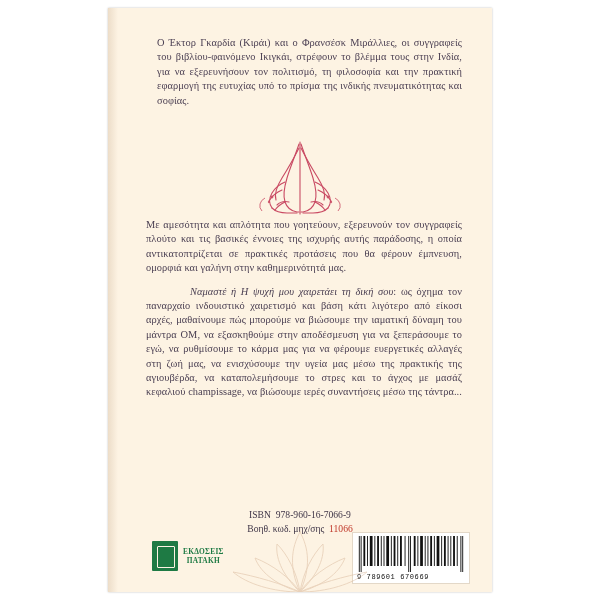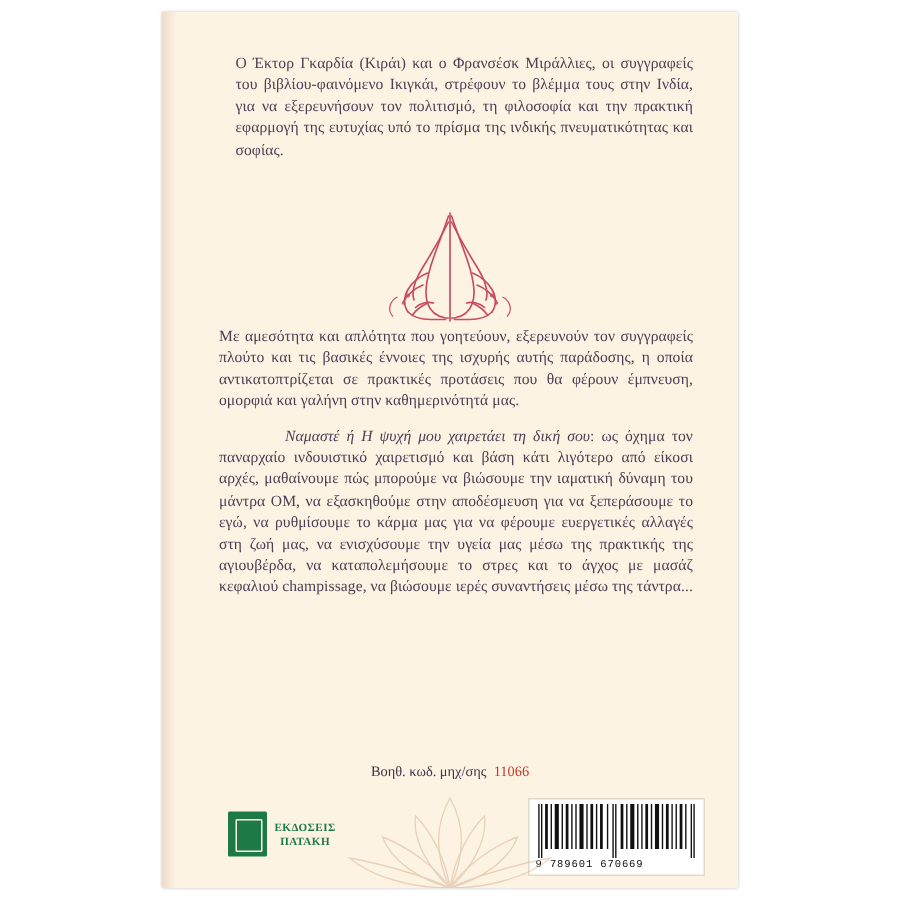--- a/index.html
+++ b/index.html
@@ -215,20 +215,24 @@
       </svg>
     </div>
 
     <div class="block-2">
       <p class="blurb">Με αμεσότητα και απλότητα που γοητεύουν, εξερευνούν τον συγγραφείς πλούτο και τις βασικές έννοιες της ισχυρής αυτής παράδοσης, η οποία αντικατοπτρίζεται σε πρακτικές προτάσεις που θα φέρουν έμπνευση, ομορφιά και γαλήνη στην καθημερινότητά μας.</p>
       <p class="blurb"><span class="ital">Ναμαστέ ή Η ψυχή μου χαιρετάει τη δική σου</span><span>: ως όχημα τον παναρχαίο ινδουιστικό χαιρετισμό και βάση κάτι λιγότερο από είκοσι αρχές, μαθαίνουμε πώς μπορούμε να βιώσουμε την ιαματική δύναμη του μάντρα ΟΜ, να εξασκηθούμε στην αποδέσμευση για να ξεπεράσουμε το εγώ, να ρυθμίσουμε το κάρμα μας για να φέρουμε ευεργετικές αλλαγές στη ζωή μας, να ενισχύσουμε την υγεία μας μέσω της πρακτικής της αγιουβέρδα, να καταπολεμήσουμε το στρες και το άγχος με μασάζ κεφαλιού champissage, να βιώσουμε ιερές συναντήσεις μέσω της τάντρα...</span></p>
     </div>
 
 
     <div class="isbn-area">
+      <div>
+        <span>ISBN</span>
+        &nbsp;<span>978-960-16-7066-9</span>
+      </div>
       <div>
         <span>Βοηθ. κωδ. μηχ/σης</span>
         &nbsp;<span class="code-red">11066</span>
       </div>
     </div>
 
     <div class="publisher">
       <div class="pub-mark"></div>
       <div class="pub-text">
         <div>ΕΚΔΟΣΕΙΣ</div>

